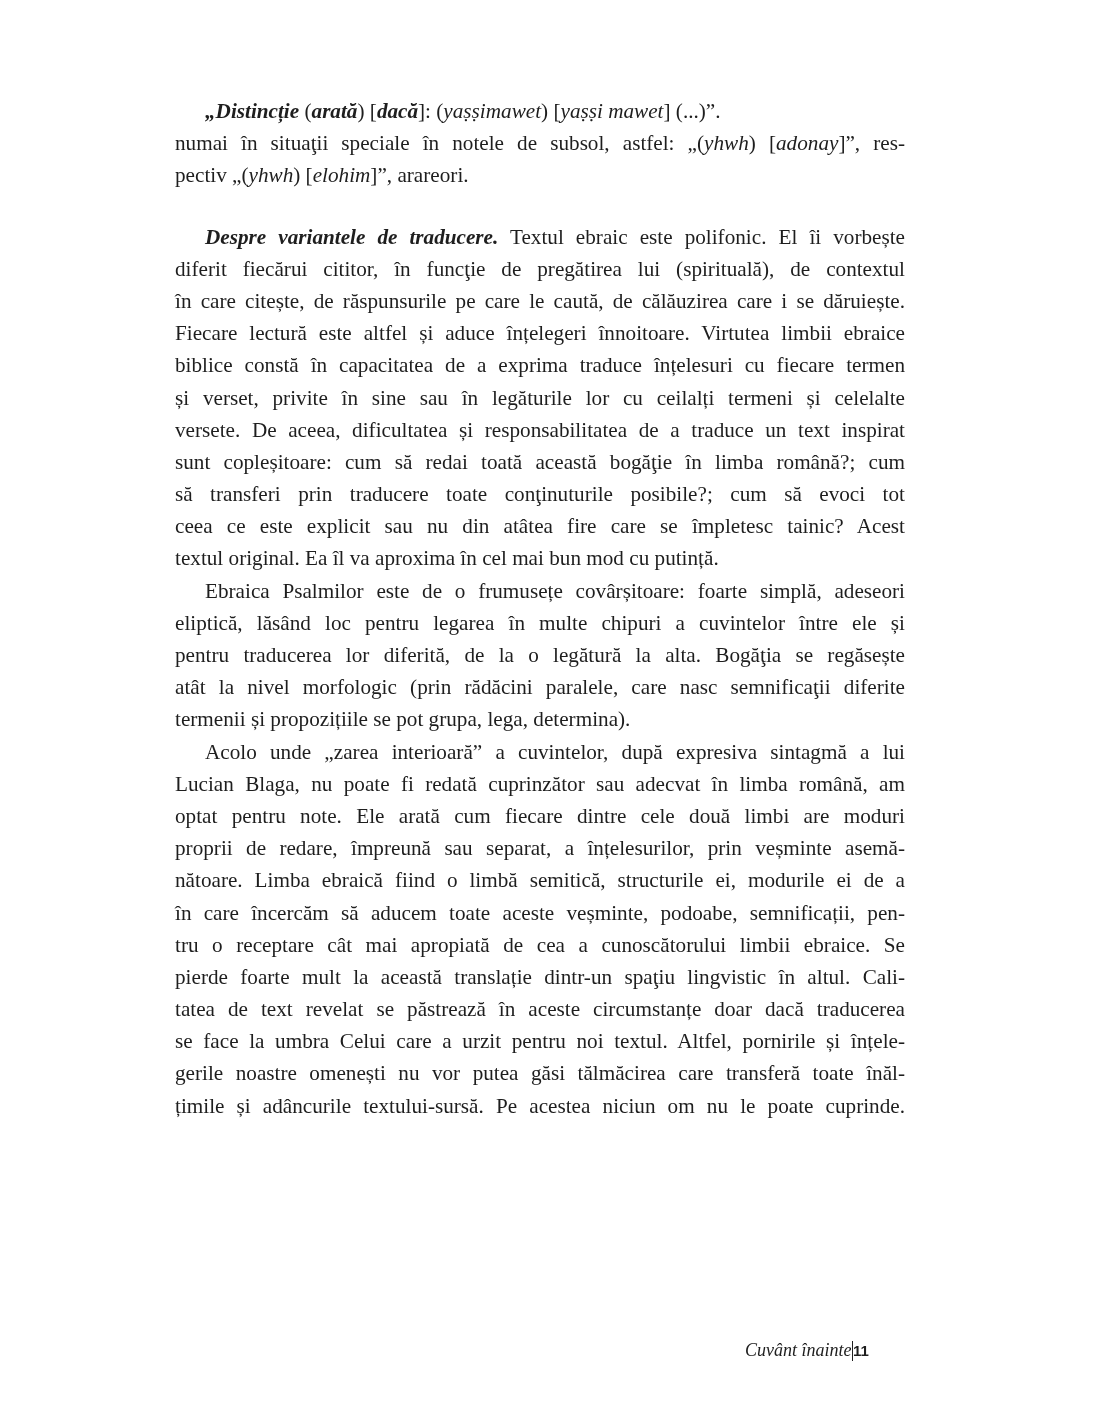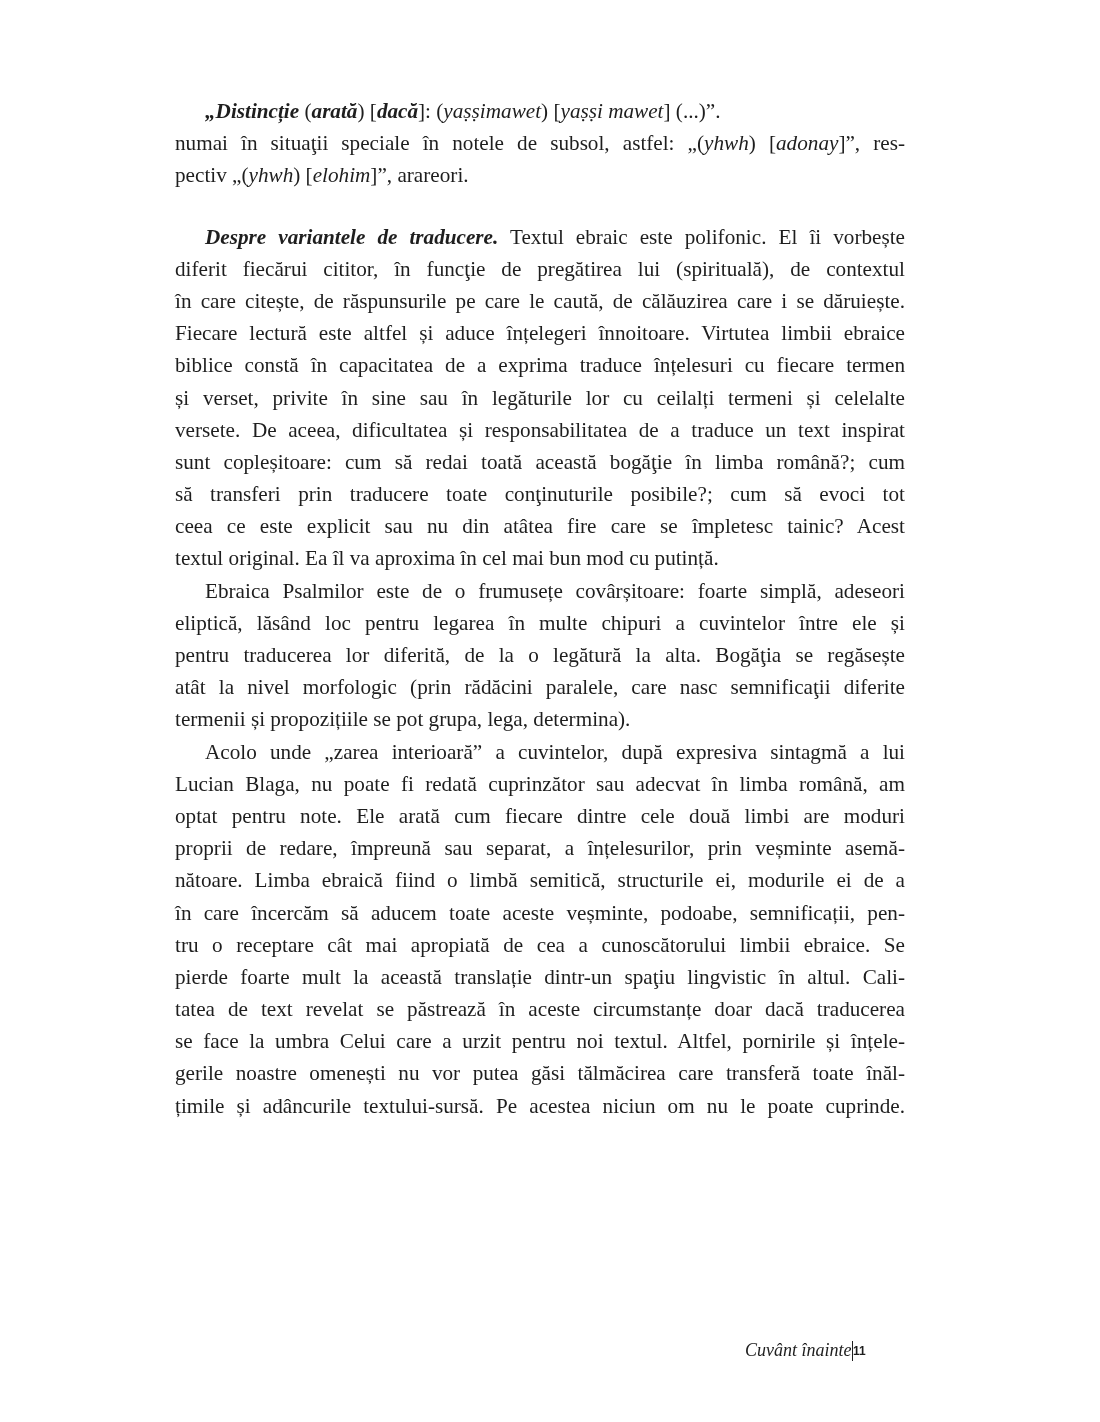--- a/index.html
+++ b/index.html
@@ -58,21 +58,21 @@
     .footer .running-head { font-style: italic; }
     .footer .sep {
       width: 1.5px;
       height: 20px;
       background: #1e1e1e;
       display: inline-block;
     }
     .footer .pageno {
       font-family: "Liberation Sans", "DejaVu Sans", sans-serif;
       font-weight: bold;
-      font-size: 12px;
+      font-size: 15px;
     }
   </style>
 </head>
 <body>
 
 <div class="page">
 
   <div>
     <span class="line indent last"><b>„Distincție</b> (<i><b>arată</b></i>) [<i><b>dacă</b></i>]: (<i>yaṣṣimawet</i>) [<i>yaṣṣi mawet</i>] (...)”.</span>
   </div>

